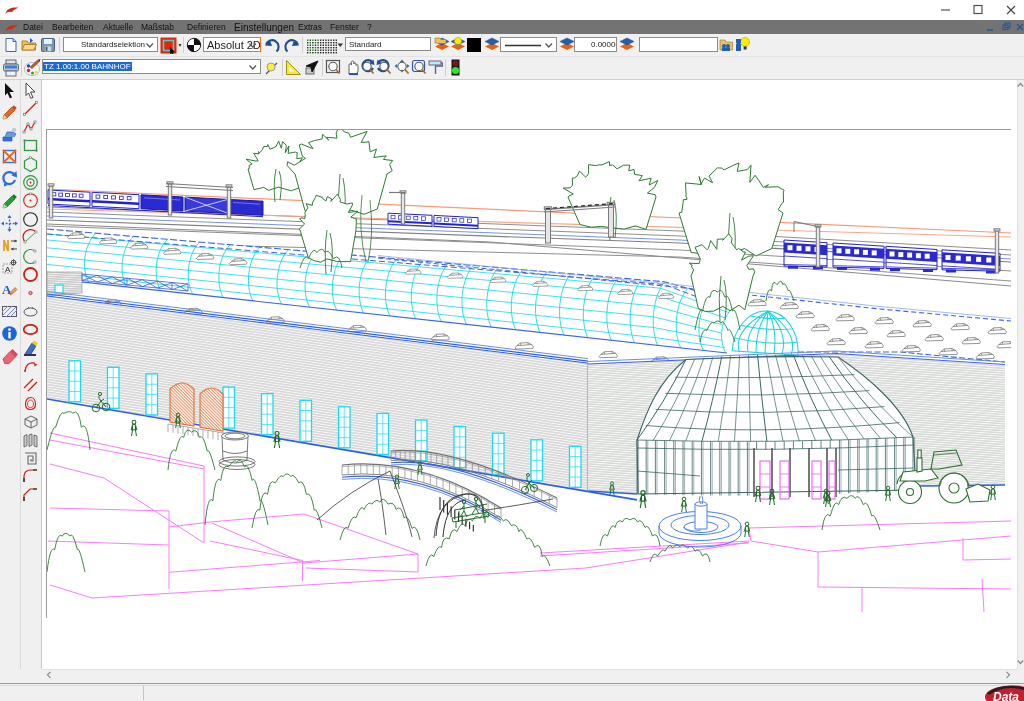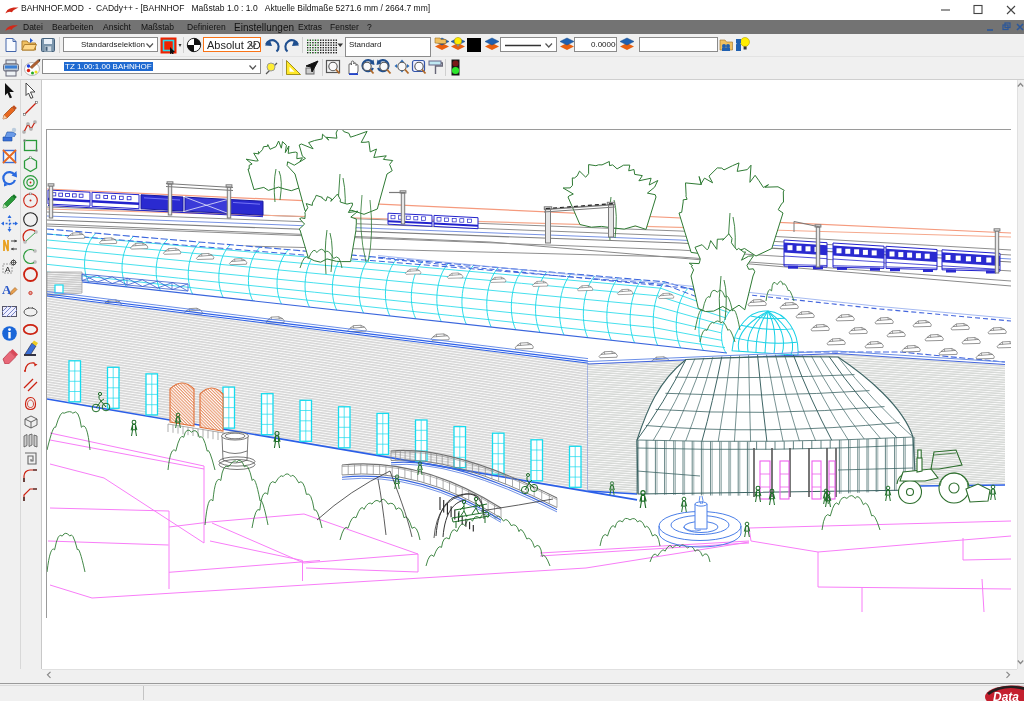--- a/index.html
+++ b/index.html
@@ -1139,34 +1139,33 @@
 <svg style="position:absolute;left:45px;top:671px" width="8" height="8">
     <path d="M5.5,0.8 L2.5,3.8 L5.5,6.8" fill="none" stroke="#888" stroke-width="1.2"></path>
   </svg>
 <svg style="position:absolute;left:1004px;top:671px" width="8" height="8">
     <path d="M2.5,0.8 L5.5,3.8 L2.5,6.8" fill="none" stroke="#888" stroke-width="1.2"></path>
   </svg>
 <div style="position:absolute;left:0;top:0;width:1024px;height:20px;background:#ffffff">
     <svg style="position:absolute;left:5px;top:6px" width="14.0" height="9.0" viewBox="0 0 14 9">
 <path d="M0.5,7.5 C1.5,3.5 5,0.8 13.5,1.5 C10,3.2 8,4.0 7,6.2 C5,5.0 2.5,5.8 0.5,7.5 Z" fill="#d22818"></path>
     </svg>
-    <div style="position:absolute;left:21px;top:3px;font-size:8.5px;color:#111">BAHNHOF.MOD&nbsp;&nbsp;-&nbsp;&nbsp;CADdy++ - [BAHNHOF&nbsp;&nbsp;&nbsp;Maßstab 1.0 : 1.0&nbsp;&nbsp;&nbsp;Aktuelle Bildmaße 5271.6 mm / 2664.7 mm]</div>
     <svg style="position:absolute;left:938px;top:0" width="86" height="20" viewBox="0 0 86 20">
       <line x1="3" y1="10" x2="12" y2="10" stroke="#444" stroke-width="1.1"></line>
       <rect x="36" y="5.5" width="8" height="8" fill="none" stroke="#444" stroke-width="1.1"></rect>
       <path d="M69,6 l8,8 M77,6 l-8,8" stroke="#444" stroke-width="1.1"></path>
     </svg>
   </div>
 <div style="position:absolute;left:0;top:20px;width:1024px;height:14px;background:#737373">
     <svg style="position:absolute;left:5px;top:4px" width="13.299999999999999" height="8.549999999999999" viewBox="0 0 14 9">
 <path d="M0.5,7.5 C1.5,3.5 5,0.8 13.5,1.5 C10,3.2 8,4.0 7,6.2 C5,5.0 2.5,5.8 0.5,7.5 Z" fill="#d22818"></path>
     </svg>
     <div style="position:absolute;left:23px;top:2px;font-size:8.5px;color:#111">Datei</div>
     <div style="position:absolute;left:52px;top:2px;font-size:8.5px;color:#111">Bearbeiten</div>
-    <div style="position:absolute;left:103px;top:2px;font-size:8.5px;color:#111">Ansicht</div>
+    <div style="position:absolute;left:103px;top:2px;font-size:8.5px;color:#111">Aktuelle</div>
     <div style="position:absolute;left:141px;top:2px;font-size:8.5px;color:#111">Maßstab</div>
     <div style="position:absolute;left:187px;top:2px;font-size:8.5px;color:#111">Definieren</div>
     <div style="position:absolute;left:234px;top:2px;font-size:10px;color:#111">Einstellungen</div>
     <div style="position:absolute;left:298px;top:2px;font-size:8.5px;color:#111">Extras</div>
     <div style="position:absolute;left:330px;top:2px;font-size:8.5px;color:#111">Fenster</div>
     <div style="position:absolute;left:367px;top:2px;font-size:8.5px;color:#111">?</div>
     <svg style="position:absolute;left:984px;top:0" width="40" height="14" viewBox="0 0 40 14">
       <line x1="3" y1="10" x2="9" y2="10" stroke="#2b579a" stroke-width="1.6"></line>
       <rect x="19" y="5" width="5" height="4.5" fill="none" stroke="#2b579a" stroke-width="1.2"></rect>
       <rect x="21" y="3" width="5" height="4.5" fill="none" stroke="#2b579a" stroke-width="1.2"></rect>
@@ -1285,21 +1284,21 @@
       <rect x="17.6" y="14.0" width="1.4" height="1.4" fill="#222"></rect>
       <rect x="20.2" y="14.0" width="1.4" height="1.4" fill="#222"></rect>
       <rect x="22.8" y="14.0" width="1.4" height="1.4" fill="#222"></rect>
       <rect x="25.400000000000002" y="14.0" width="1.4" height="1.4" fill="#222"></rect>
       <rect x="28.0" y="14.0" width="1.4" height="1.4" fill="#222"></rect>
       <rect x="30.6" y="14.0" width="1.4" height="1.4" fill="#222"></rect>
     </svg>
     <svg style="position:absolute;left:337px;top:9px" width="7" height="5">
       <path d="M0.5,0.5 L3.25,4 L6,0.5" fill="#333"></path>
     </svg>
-    <div style="position:absolute;left:345px;top:3px;width:86px;height:20px;background:#fff;border:1px solid #8b8b8b;font-size:8px;color:#222;line-height:14px;padding-left:3px;box-sizing:border-box;white-space:nowrap;overflow:hidden">Standard</div>
+    <div style="position:absolute;left:345px;top:3px;width:86px;height:14px;background:#fff;border:1px solid #8b8b8b;font-size:8px;color:#222;line-height:14px;padding-left:3px;box-sizing:border-box;white-space:nowrap;overflow:hidden">Standard</div>
     <svg style="position:absolute;left:434px;top:3px" width="16" height="15" viewBox="0 0 16 15">
       <path d="M8,6 L15,9.5 L8,13 L1,9.5 Z" fill="#e86010"></path>
       <path d="M8,1 L15,4.5 L8,8 L1,4.5 Z" fill="#2060b0" stroke="#174a86" stroke-width="0.5"></path>
       <path d="M1,6 L1,1 h5 l1,1.5 h5 v4 l-5,0 z" fill="#f0c060" stroke="#a07020" stroke-width="0.6"></path>
     </svg>
     <svg style="position:absolute;left:450px;top:3px" width="16" height="15" viewBox="0 0 16 15">
       <path d="M8,6 L15,9.5 L8,13 L1,9.5 Z" fill="#e86010"></path>
       <path d="M8,1 L15,4.5 L8,8 L1,4.5 Z" fill="#2060b0" stroke="#174a86" stroke-width="0.5"></path>
       <circle cx="8" cy="4" r="3.6" fill="#ffee00" stroke="#b8a000" stroke-width="0.6"></circle>
       <rect x="6.8" y="7.4" width="2.4" height="2" fill="#888"></rect>
@@ -1350,21 +1349,21 @@
     <div style="position:absolute;left:21px;top:2px;width:1px;height:17px;background:#cfcfcf"></div>
     <svg style="position:absolute;left:24px;top:2px" width="17" height="17" viewBox="0 0 17 17">
 <ellipse cx="8" cy="10" rx="7.5" ry="6.5" fill="#fdfdfd" stroke="#999" stroke-width="0.7"></ellipse>
 <circle cx="4.5" cy="7" r="1.7" fill="#2244dd"></circle>
       <circle cx="4.5" cy="11.5" r="1.7" fill="#dd2211"></circle>
 <circle cx="8.5" cy="14" r="1.5" fill="#22aa22"></circle>
       <circle cx="12" cy="13" r="1.5" fill="#eedd22"></circle>
 <path d="M6,8 L14,0.7 L15.8,2.2 L8,9.6 Z" fill="#b06030" stroke="#7a3f1d" stroke-width="0.5"></path>
 <path d="M14,0.7 L15.8,2.2 L16.5,0 Z" fill="#222"></path>
     </svg>
-    <div style="position:absolute;left:42px;top:2px;width:219px;height:15px;background:#fff;border:1px solid #8b8b8b;font-size:8px;color:#222;line-height:14px;padding-left:21px;box-sizing:border-box;white-space:nowrap;overflow:hidden"><span style="background:#1f6ad1;color:#fff;padding:0 1px">TZ 1.00:1.00 BAHNHOF</span><svg style="position:absolute;right:3px;top:5px" width="8" height="6">
+    <div style="position:absolute;left:42px;top:2px;width:219px;height:15px;background:#fff;border:1px solid #8b8b8b;font-size:8px;color:#222;line-height:14px;padding-left:0;box-sizing:border-box;white-space:nowrap;overflow:hidden"><span style="background:#1f6ad1;color:#fff;padding:0 1px">TZ 1.00:1.00 BAHNHOF</span><svg style="position:absolute;right:3px;top:5px" width="8" height="6">
         <path d="M0.5,0.5 L3.75,4 L7,0.5" fill="none" stroke="#555" stroke-width="1.2"></path>
       </svg></div>
     <svg style="position:absolute;left:264px;top:2px" width="17" height="17" viewBox="0 0 17 17">
 <line x1="2" y1="15" x2="13" y2="4" stroke="#555" stroke-width="1.2"></line>
 <circle cx="7" cy="8" r="4" fill="#ffee33" stroke="#999" stroke-width="1"></circle>
     </svg>
     <div style="position:absolute;left:282px;top:2px;width:1px;height:17px;background:#cfcfcf"></div>
     <svg style="position:absolute;left:285px;top:2px" width="17" height="17" viewBox="0 0 17 17">
 <path d="M1.5,15.5 L15.5,15.5 L1.5,1.5 Z" fill="#ffe829" stroke="#8a7a00" stroke-width="0.8"></path>
 <path d="M4.5,12.8 L9.5,12.8 L4.5,7.8 Z" fill="#fff"></path>

